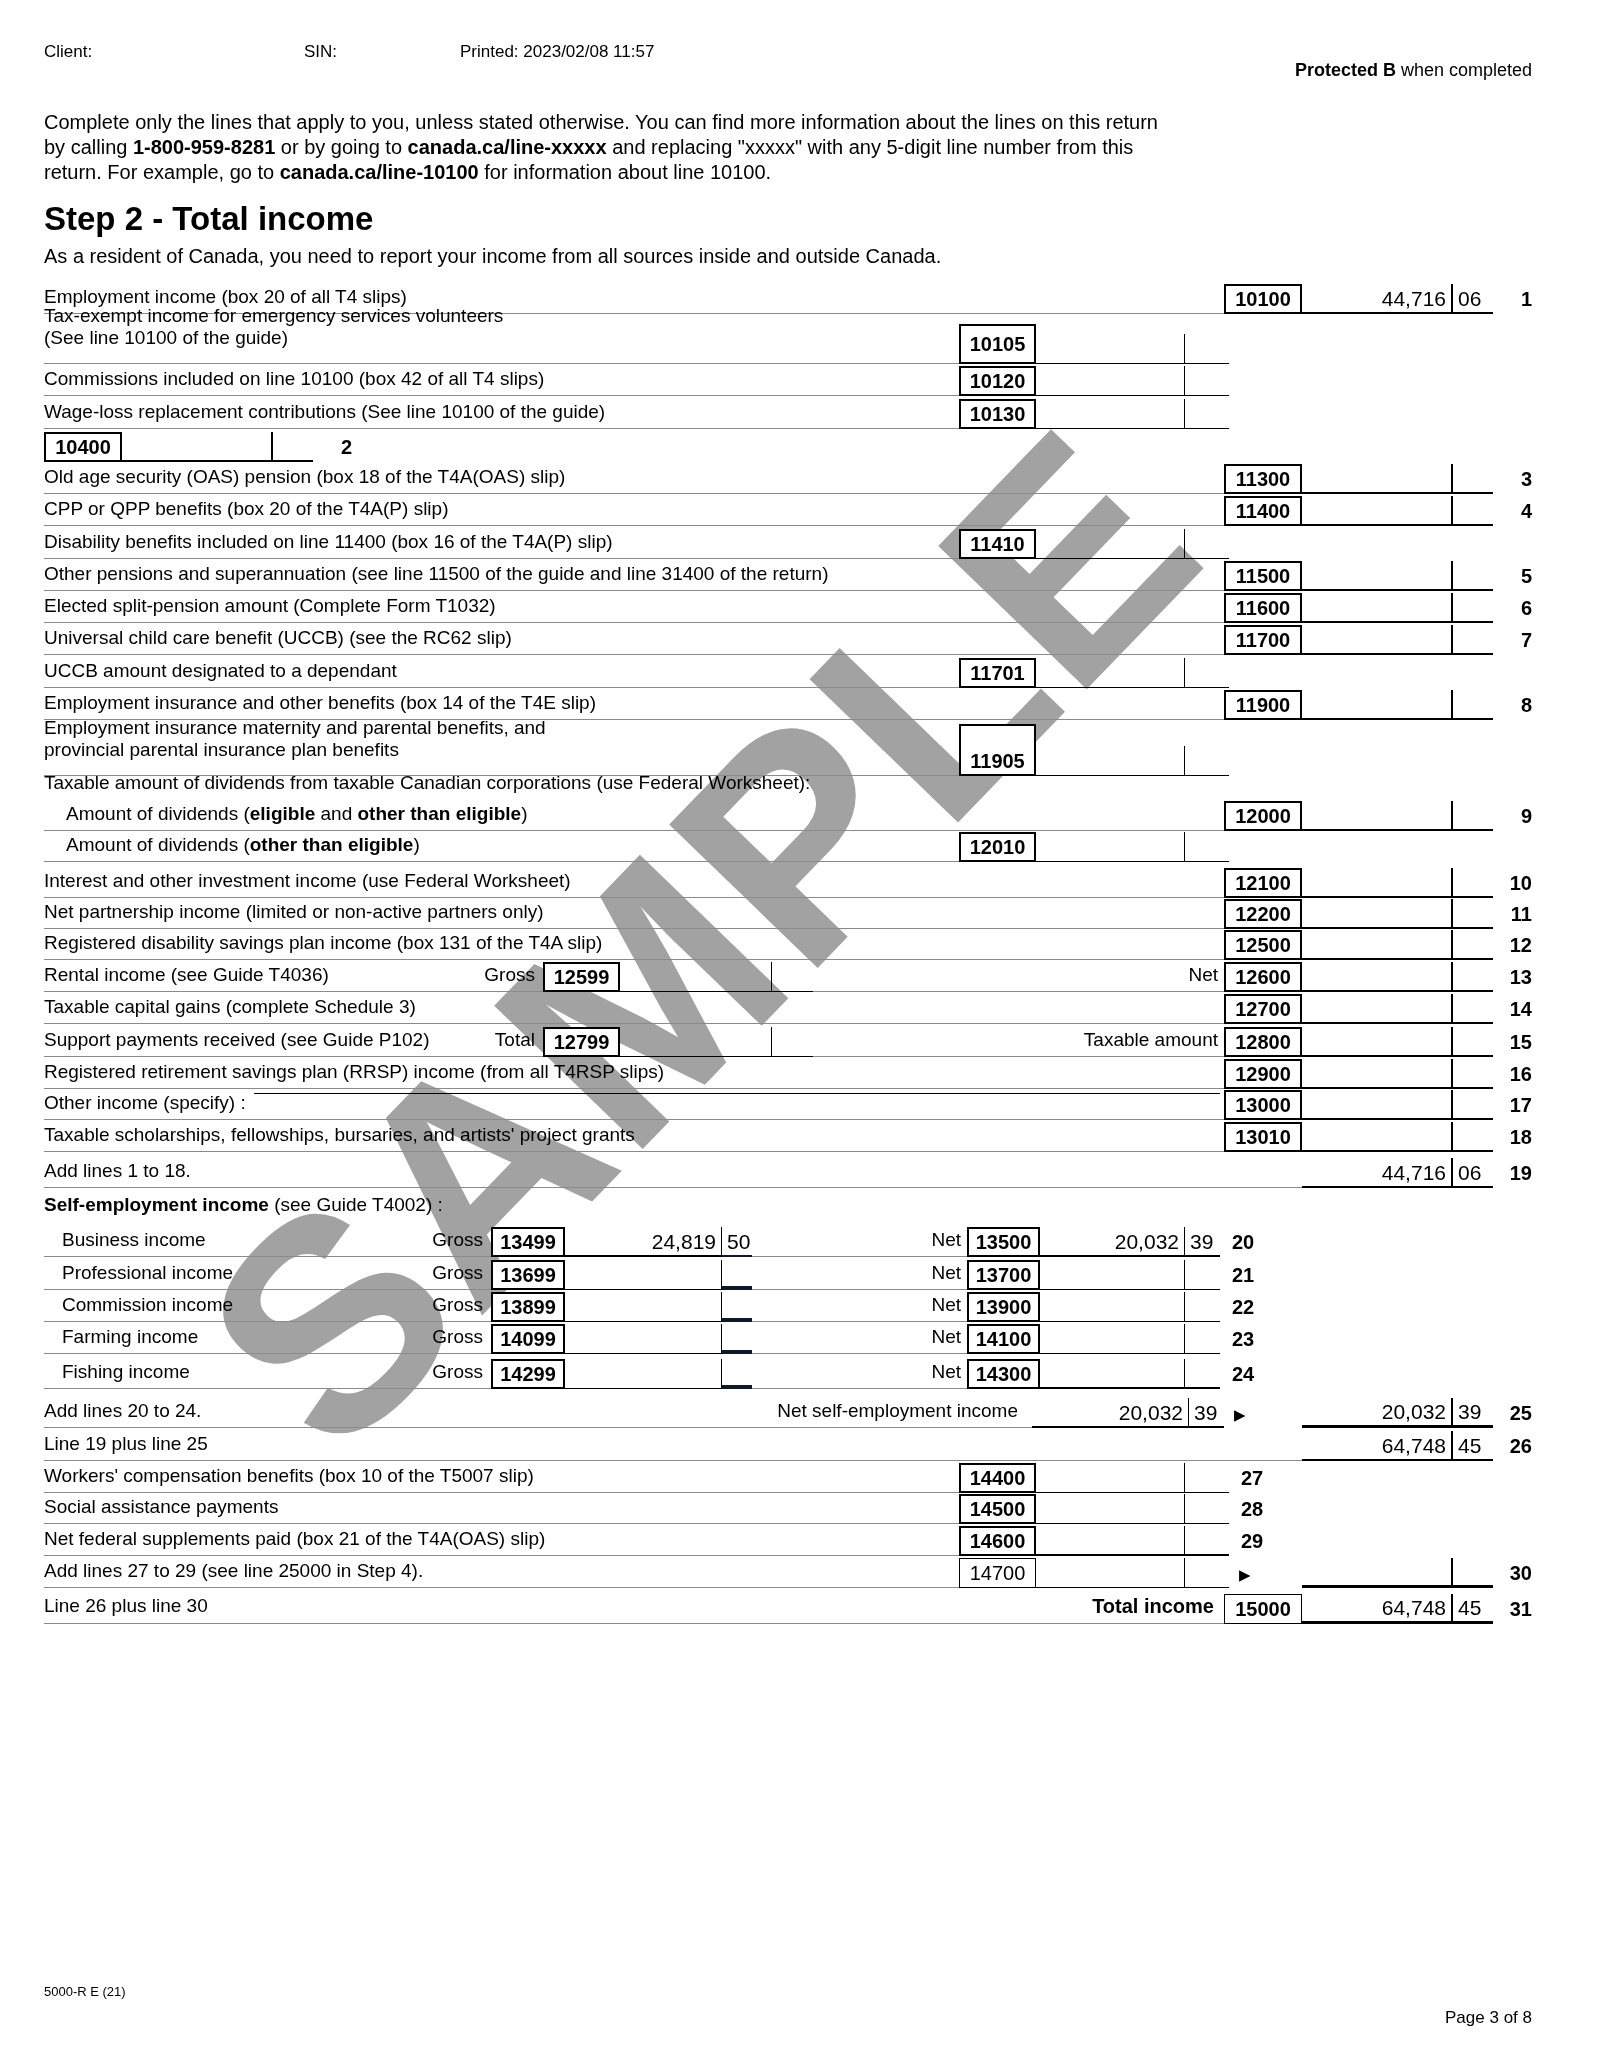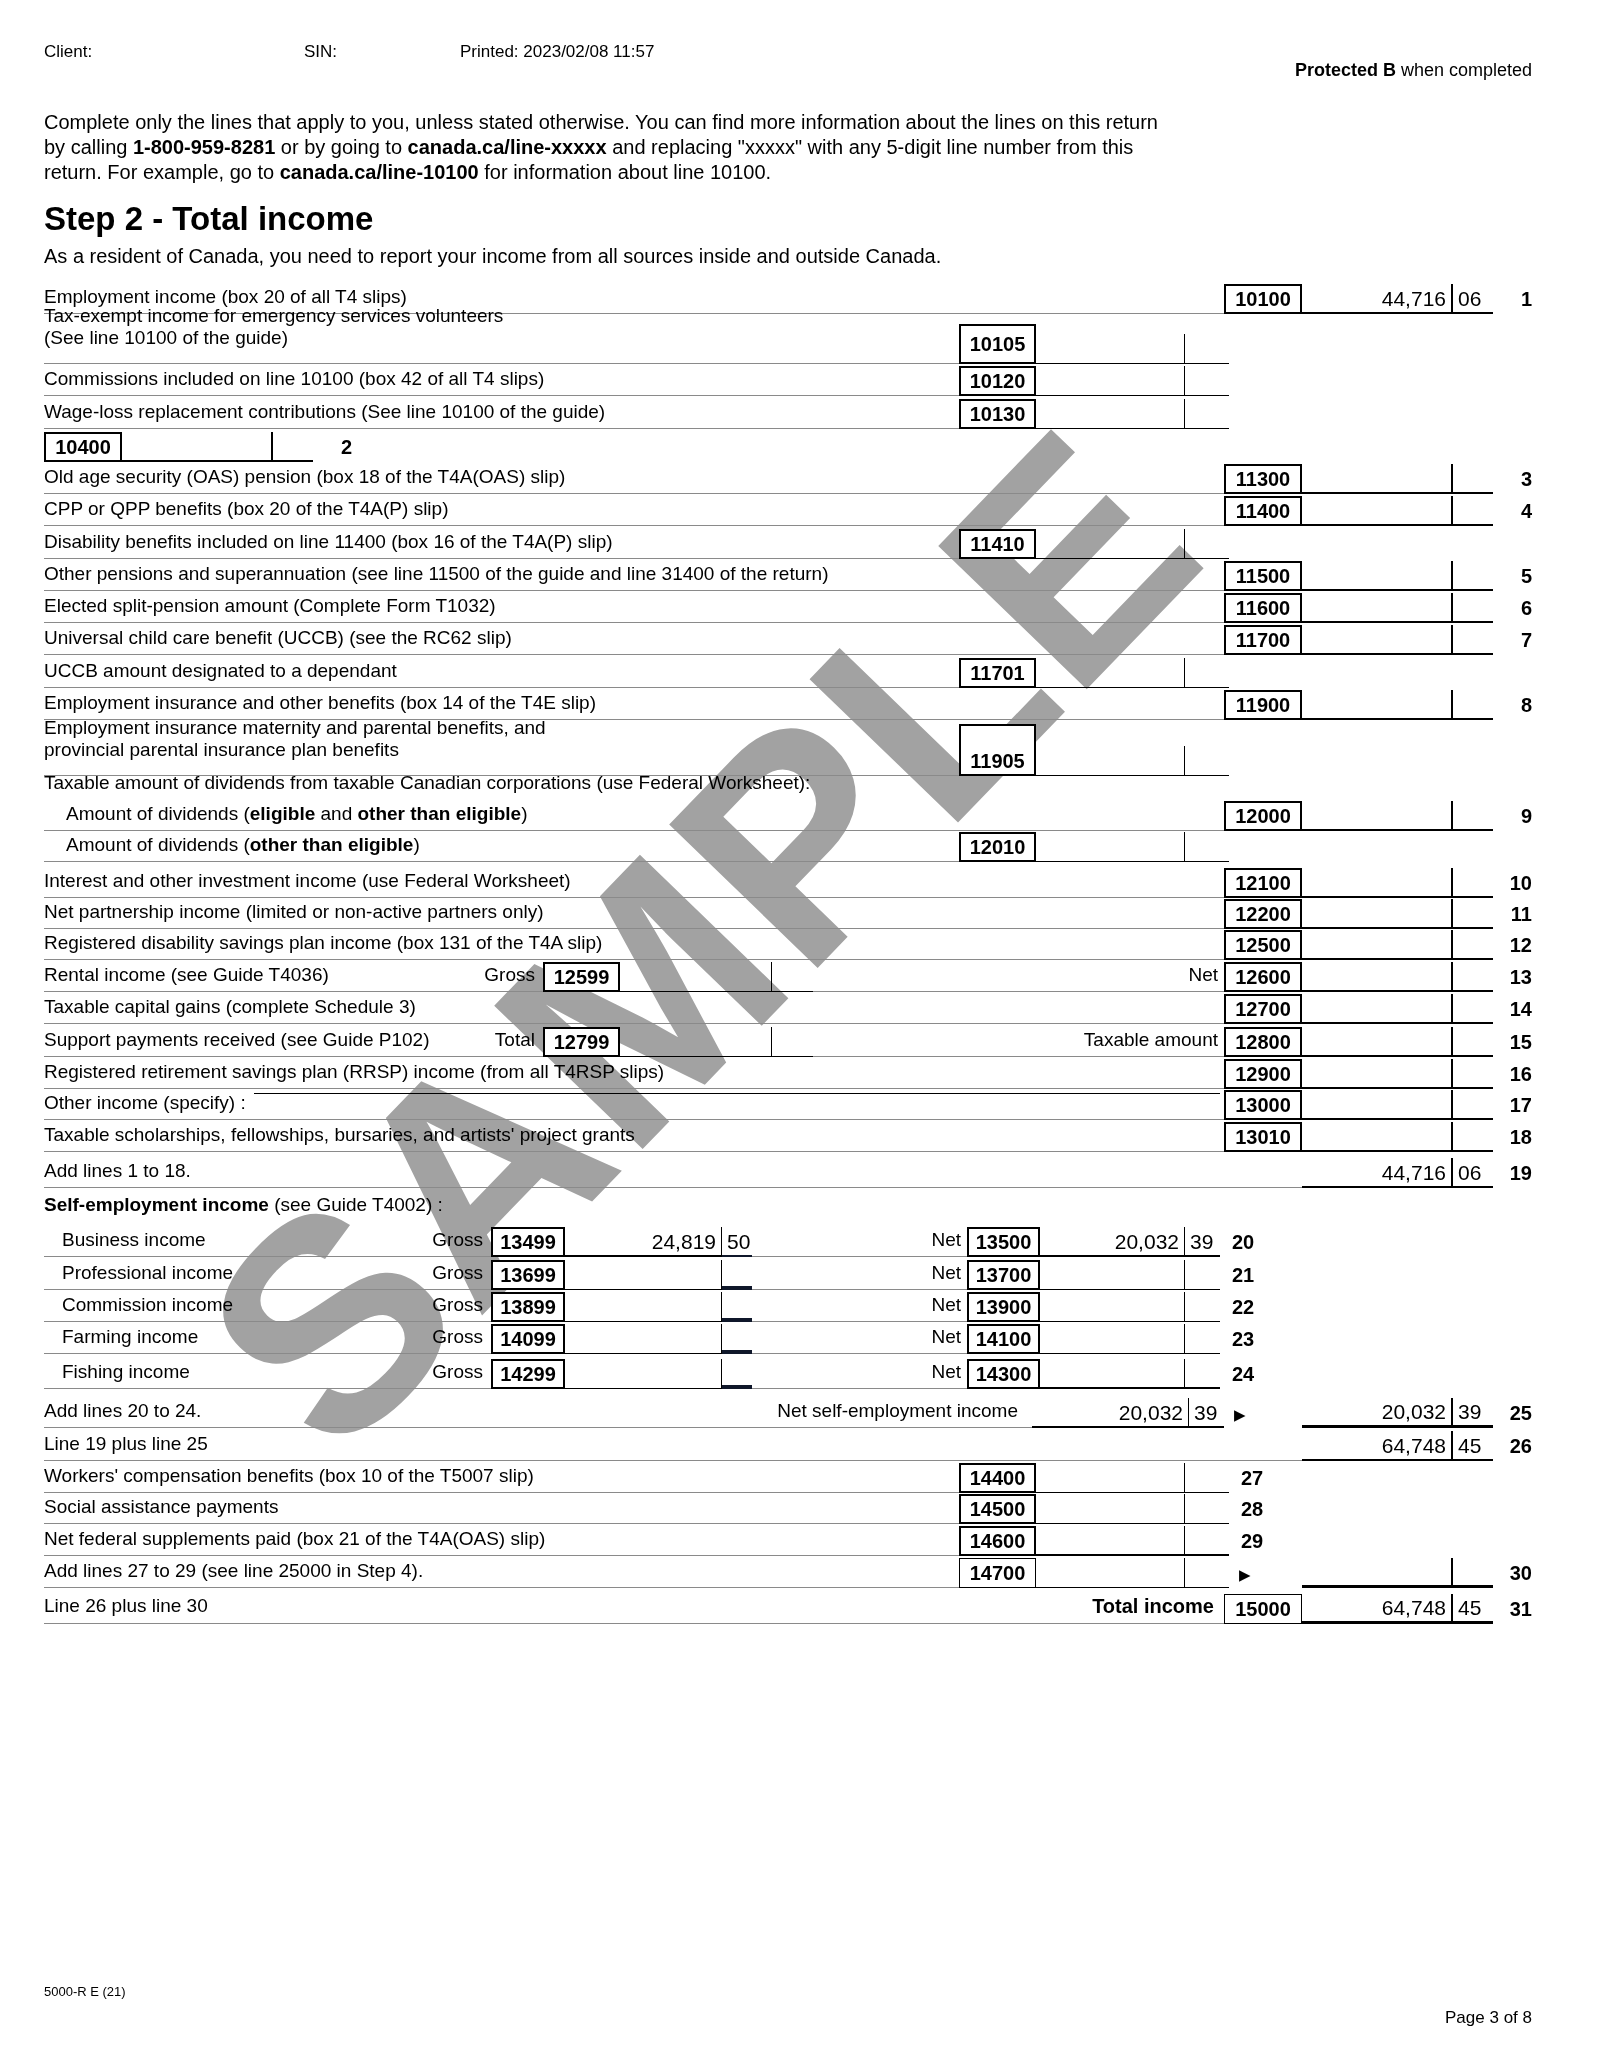--- a/index.html
+++ b/index.html
@@ -22,21 +22,21 @@
   .flx{display:flex;}
   .fill{flex:1}
   .ind{padding-left:22px}
   .seind{padding-left:18px}
   b{font-weight:700}
   
   .bx{box-sizing:border-box;border:2px solid #000;background:#fff;display:flex;align-items:center;
       justify-content:center;font-weight:700;font-size:20px;height:30px;position:relative}
   .bx.tall{height:40px;align-items:flex-end;padding-bottom:6px}
   .bx.tall2{height:52px;align-items:flex-end;padding-bottom:1px}
-  .bx.thin{border-width:1.5px;font-weight:700}
+  .bx.thin{border-width:1.5px;font-weight:400}
   .bx.med{border-width:1.5px}
   .obx{width:78px}.ibx{width:77px}.gbx{width:77px}.sgbx{width:74px}.nbx{width:73px}
   
   .amt,.cts{box-sizing:border-box;height:30px;display:flex;align-items:flex-end;font-size:21px}
   .amt{justify-content:flex-end;padding:0 5px 1px 12px}
   .cts{justify-content:flex-start;padding:0 0 1px 5px}
   .oamt{width:151px;border-bottom:2px solid #000;border-right:2px solid #000}
   .octs{width:40px;border-bottom:2px solid #000}
   .iamt{width:149px;border-bottom:1.5px solid #000;border-right:1.5px solid #000}
   .icts{width:44px;border-bottom:1.5px solid #000}

